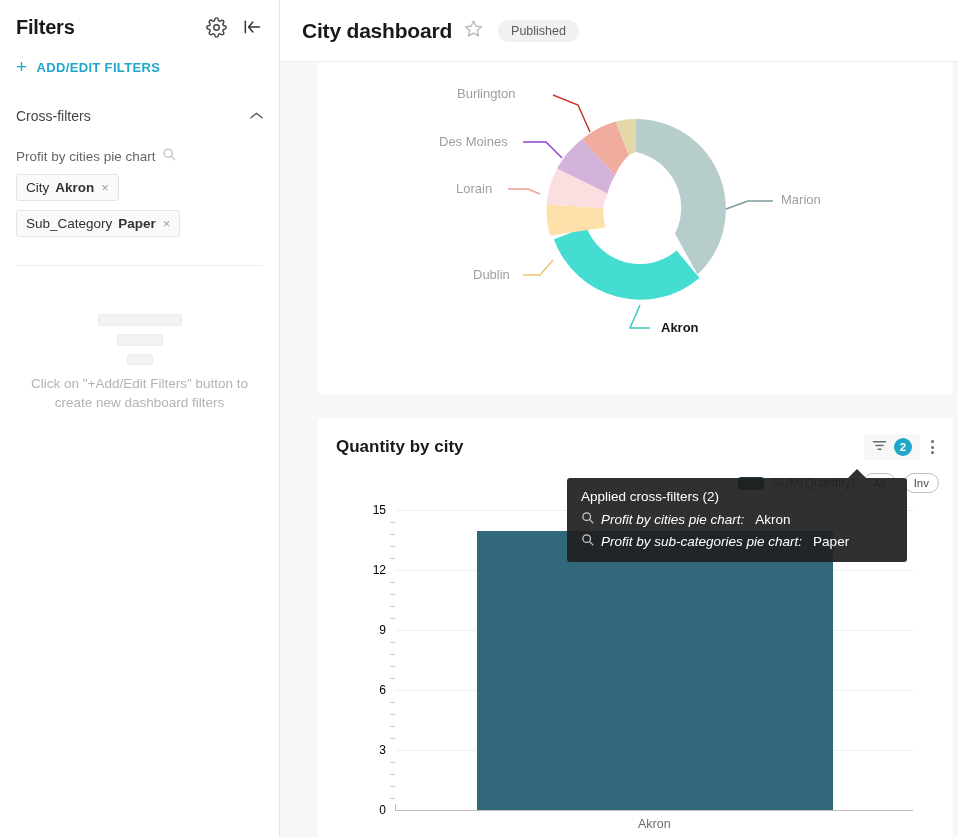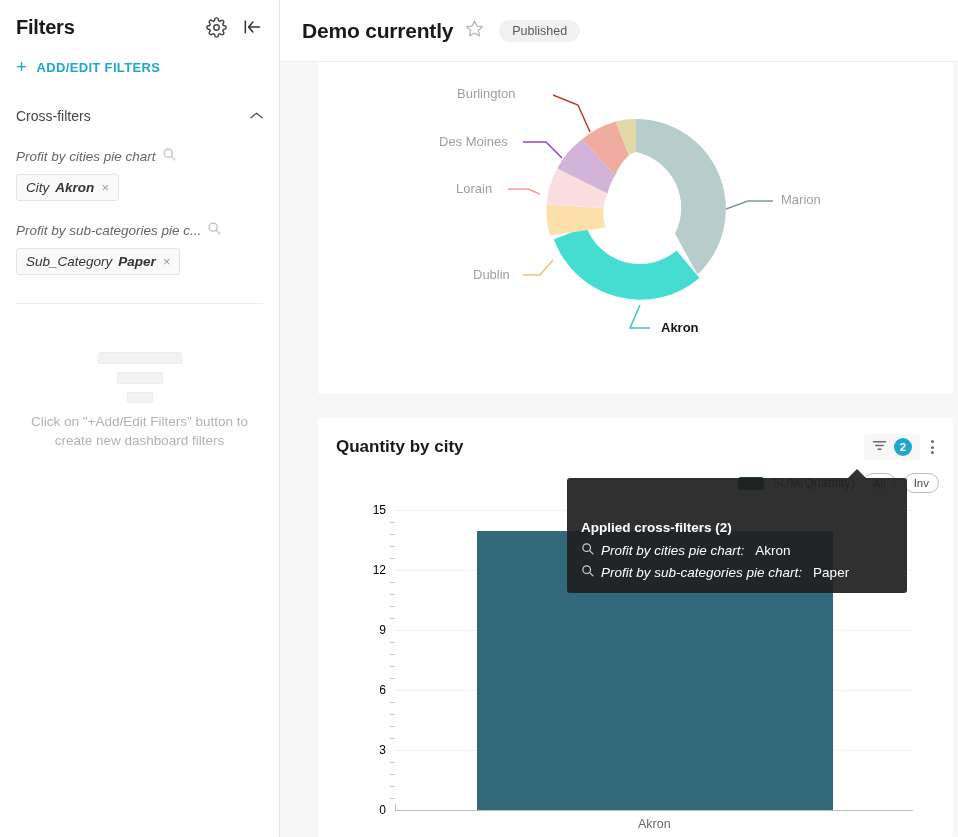--- a/index.html
+++ b/index.html
@@ -34,21 +34,21 @@
   }
   .addedit .plus { font-size:19px; font-weight:400; line-height:1; position:relative; top:-1px;}
 
   .crossfilters-head {
     display:flex; align-items:center;
     padding: 0 16px; margin-top:28px; height:22px;
   }
   .cf-title { font-size:14px; color:#444; }
   .cf-chevron { margin-left:auto; color:#666; font-size:12px; line-height:1; }
 
-  .cf-group { padding: 0 16px; font-style: italic; }
+  .cf-group { padding: 0 16px; }
   .cf-label-row { display:flex; align-items:center; gap:6px; margin-top:20px; }
   .cf-label { font-size:13.5px; color:#666; white-space:nowrap; }
   .chip {
     display:inline-flex; align-items:center; gap:6px;
     border:1px solid #e4e4e4; background:#fafafa; border-radius:3px;
     padding:5px 9px; font-size:13.5px; color:#323232; margin-top:9px;
   }
   .chip b { font-weight:bold; }
   .chip .x { color:#9e9e9e; font-size:13px; cursor:pointer; margin-left:1px; }
 
@@ -121,21 +121,21 @@
   .legend-btn {
     border:1px solid #bdbdbd; border-radius:12px; background:#fff;
     font-size:11.5px; color:#4d4d4d; padding:3px 9px; cursor:pointer;
   }
 
   
   #cf-tooltip {
     position:absolute; background:rgba(32,32,32,.93); color:#fff;
     border-radius:3px; padding:11px 14px 13px 14px; z-index:50;
   }
-  .tt-title { font-size:13.5px; font-weight:bold; margin-bottom:7px;margin-top:31px; }
+  .tt-title { font-size:13.5px; font-weight:normal; margin-bottom:7px; }
   .tt-row { display:flex; align-items:center; gap:7px; margin-top:6px; font-size:13.5px; }
   .tt-name { font-style:italic; }
   .tt-val { margin-left:4px; }
   .tt-arrow {
     position:absolute; width:0; height:0;
     border-left:9px solid transparent; border-right:9px solid transparent;
     border-bottom:9px solid rgba(32,32,32,.93);
   }
 </style>
 </head>
@@ -187,50 +187,41 @@
       </span>
     </div>
     <div class="chip">
       <span>City</span>
       <b>Akron</b>
       <span class="x">×</span>
     </div>
   </div>
 
   <div class="cf-group">
-    <div class="cf-label-row">
-      <span class="cf-label">Profit by sub-categories pie c...</span>
-      <span>
-        <svg width="14" height="14" viewBox="0 0 24 24" fill="none" stroke="#bdbdbd" stroke-width="2.2">
-            <circle cx="10.5" cy="10.5" r="7"></circle>
-            <line x1="16" y1="16" x2="22" y2="22" stroke-linecap="round"></line>
-          </svg>
-      </span>
-    </div>
     <div class="chip">
       <span>Sub_Category</span>
       <b>Paper</b>
       <span class="x">×</span>
     </div>
   </div>
 
   <div class="divider"></div>
 
   <div class="empty-wrap">
     <div class="skel skel1"></div>
     <div class="skel skel2"></div>
     <div class="skel skel3"></div>
     <div class="empty-sub">Click on "+Add/Edit Filters" button to create new dashboard filters</div>
   </div>
 </div>
 
 <div id="main">
 
   <div class="dash-header">
-    <span class="dash-title">Demo currently</span>
+    <span class="dash-title">City dashboard</span>
     <span class="star">
       <svg width="19" height="19" viewBox="0 0 24 24" fill="none" stroke="#b9b9b9" stroke-width="1.7" stroke-linejoin="round">
         <polygon points="12,2.6 15,9 22,9.8 16.8,14.5 18.3,21.4 12,17.9 5.7,21.4 7.2,14.5 2,9.8 9,9"></polygon>
       </svg>
     </span>
     <span class="pill">Published</span>
   </div>
 
   <div class="card" id="card-pie">
 

